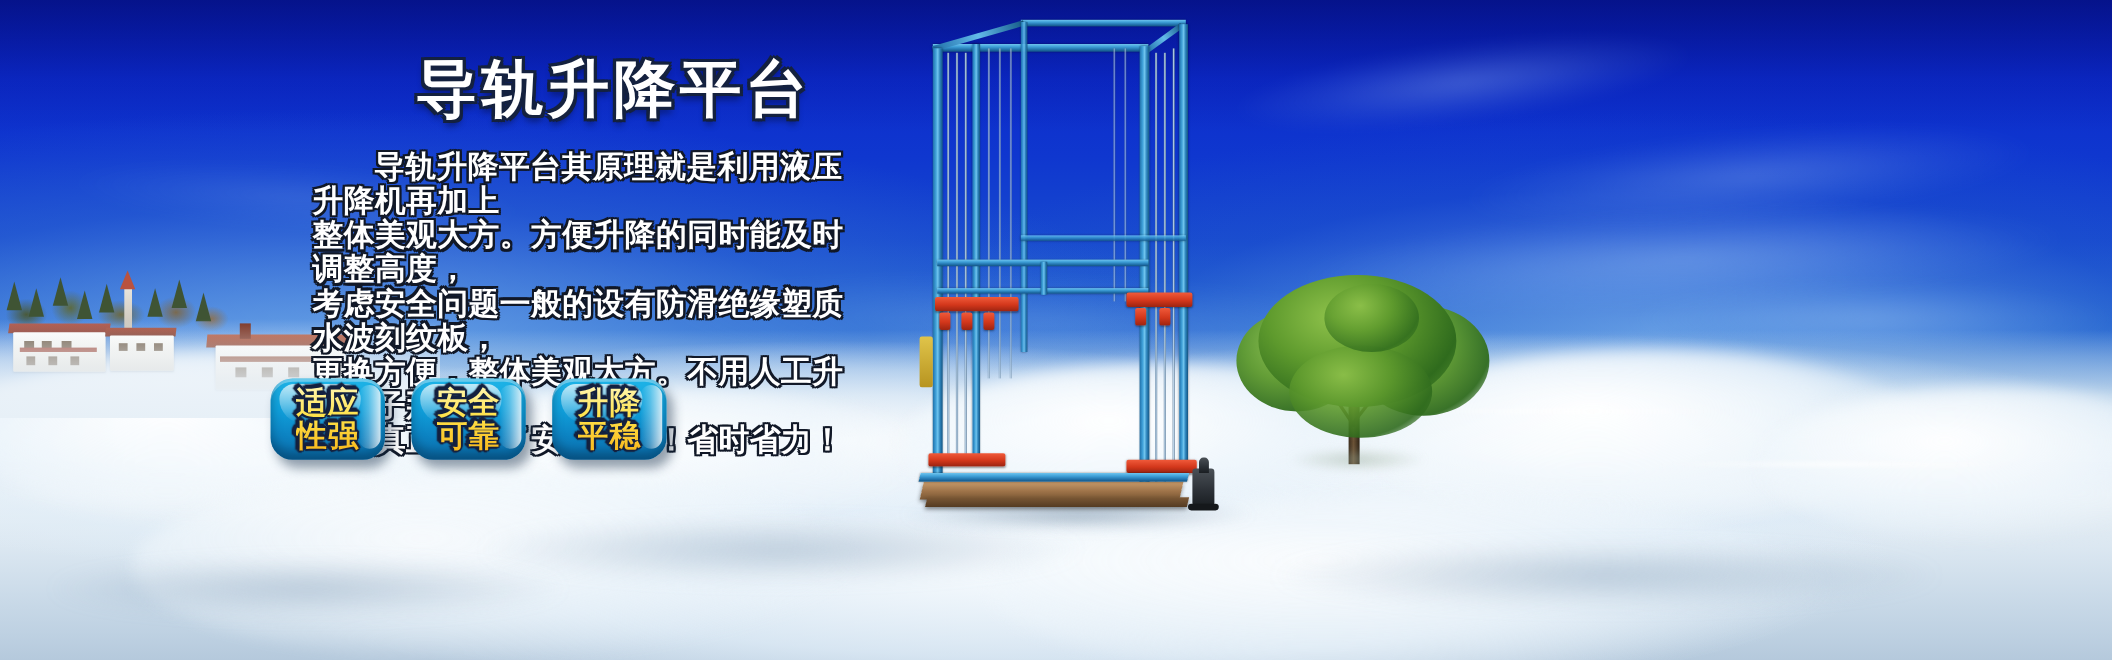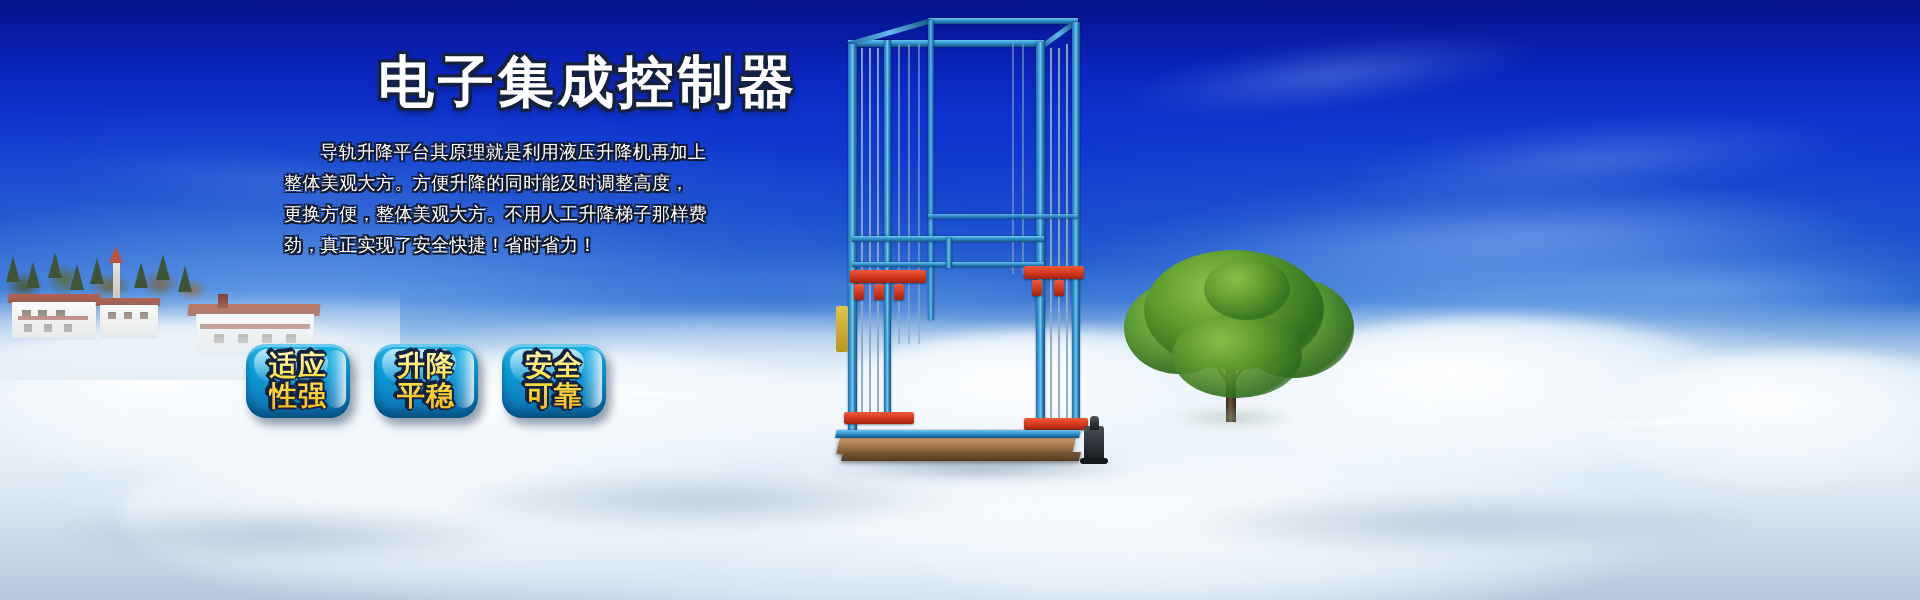--- a/index.html
+++ b/index.html
@@ -156,21 +156,21 @@
     text-shadow:
       -3px -3px 0 #14213f, 3px -3px 0 #14213f, -3px 3px 0 #14213f, 3px 3px 0 #14213f,
       -3px 0 0 #14213f, 3px 0 0 #14213f, 0 -3px 0 #14213f, 0 3px 0 #14213f,
       0 5px 7px rgba(0,0,0,.45);
     white-space: nowrap;
   }
 
   
   .copy {
     position:absolute; left:284px; top:136px; width:486px;
-    font-size: 18px; line-height: 31px; font-weight:400;
+    font-size: 28px; line-height: 31px; font-weight:700;
     color:#ffffff; letter-spacing:.4px;
     font-family: "DejaVu Sans", "Liberation Sans", sans-serif;
     text-shadow:
       -2px -2px 0 #111827, 2px -2px 0 #111827, -2px 2px 0 #111827, 2px 2px 0 #111827,
       -2px 0 0 #111827, 2px 0 0 #111827, 0 -2px 0 #111827, 0 2px 0 #111827;
   }
   .copy p { margin:0; text-indent: 2em; }
 
   
   .badges { position:absolute; left:246px; top:344px; display:flex; gap:24px; }
@@ -378,45 +378,46 @@
 
     <div class="deck" style="left:10px; top:424px; width:236px; height:16px; transform: skewX(-13deg);"></div>
     <div class="deck" style="left:14px; top:438px; width:238px; height:9px; transform: skewX(-13deg); background:linear-gradient(180deg,#7b5835,#543b22);"></div>
     <div class="lr h" style="left:8px; top:416px; width:244px; height:8px; transform: skewX(-13deg);"></div>
 
     <div class="pump" style="left:256px; top:412px; width:20px; height:34px;"></div>
     <div class="pump" style="left:262px; top:402px; width:9px;  height:14px; border-radius:4px 4px 0 0;"></div>
     <div class="pump" style="left:252px; top:444px; width:28px; height:6px; background:#15181b;"></div>
   </div>
 
-  <div class="title">电子集成控制器</div>
+  <div class="title">导轨升降平台</div>
 
   <div class="copy">
     <p>导轨升降平台其原理就是利用液压升降机再加上</p>
     <div style="text-indent:0;">
       <div>整体美观大方。方便升降的同时能及时调整高度，</div>
+      <div>考虑安全问题一般的设有防滑绝缘塑质水波刻纹板，</div>
       <div>更换方便，整体美观大方。不用人工升降梯子那样费</div>
       <div>劲，真正实现了安全快捷！省时省力！</div>
     </div>
   </div>
 
   <div class="badges">
     <div class="badge">
       <div class="badge-text">
         <span>适应</span>
         <span>性强</span>
       </div>
     </div>
     <div class="badge">
       <div class="badge-text">
+        <span>安全</span>
+        <span>可靠</span>
+      </div>
+    </div>
+    <div class="badge">
+      <div class="badge-text">
         <span>升降</span>
         <span>平稳</span>
       </div>
     </div>
-    <div class="badge">
-      <div class="badge-text">
-        <span>安全</span>
-        <span>可靠</span>
-      </div>
-    </div>
   </div>
 
 </div>
 
 </body></html>

